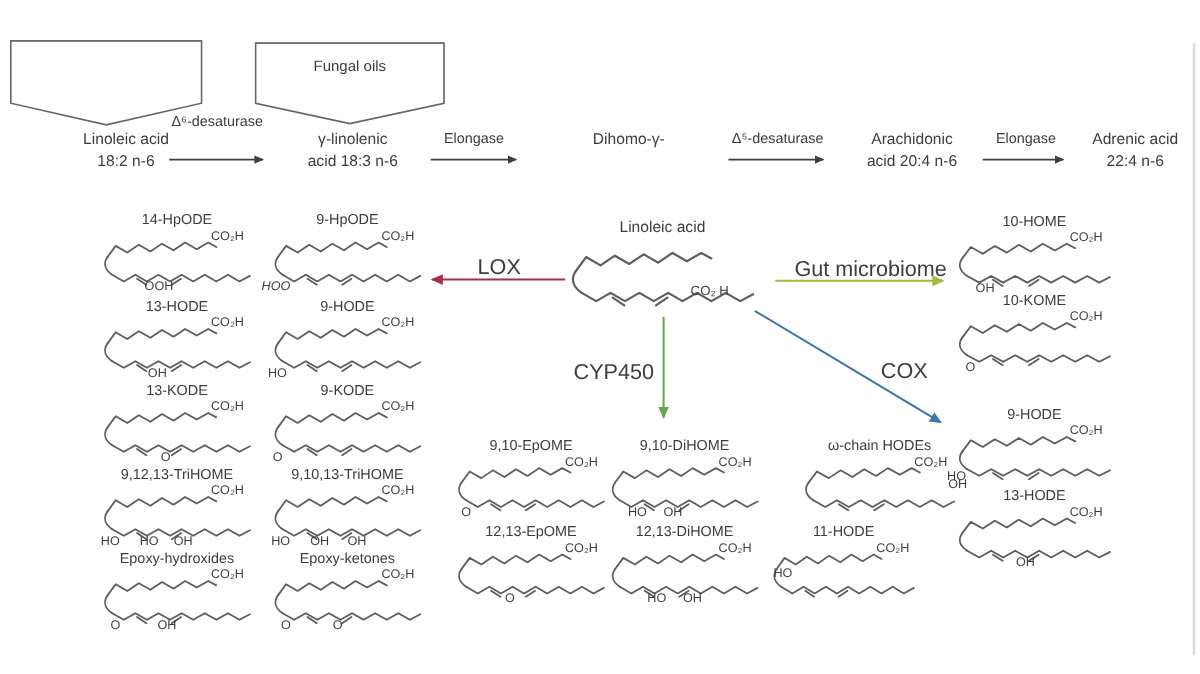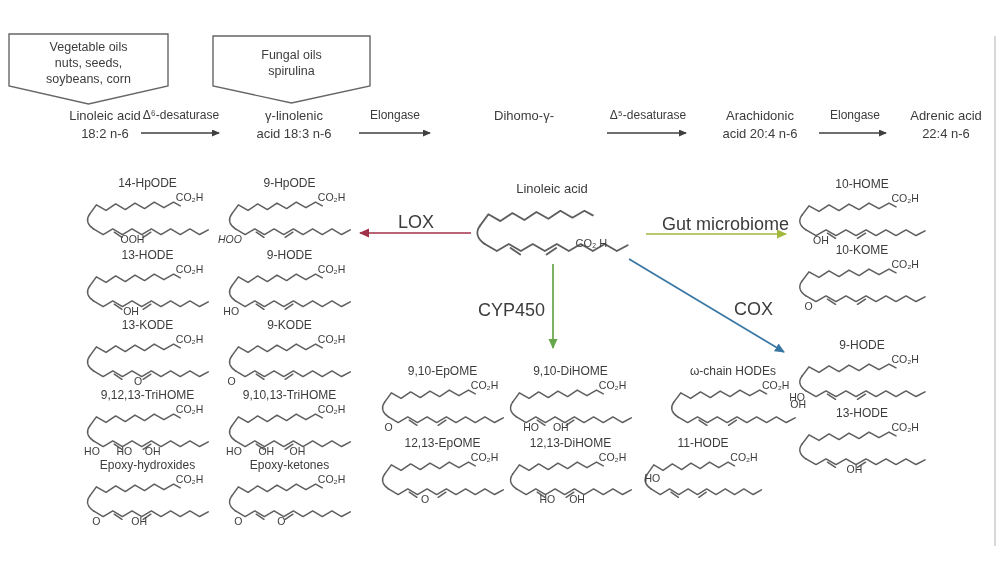--- a/index.html
+++ b/index.html
@@ -41,33 +41,27 @@
         <path d="M35.5 44.5 L43.5 50"></path>
         <path d="M65.5 50 L73.5 44.5"></path>
       </g>
     </defs>
   </svg>
 
   <div class="srcbox" style="left:8px;top:33px;width:161px;height:73px;">
     <svg width="161" height="73" viewBox="0 0 161 73">
         <polygon points="1,1 160,1 160,53 80.5,71 1,53" fill="#ffffff" stroke="#666" stroke-width="1.4"></polygon>
       </svg>
-    <div class="boxtext">
-      <div>Vegetable oils</div>
-      <div>nuts, seeds,</div>
-      <div>soybeans, corn</div>
-    </div>
   </div>
   <div class="srcbox" style="left:212px;top:35px;width:159px;height:70px;">
     <svg width="159" height="70" viewBox="0 0 159 70">
         <polygon points="1,1 158,1 158,51 79.5,68 1,51" fill="#ffffff" stroke="#666" stroke-width="1.4"></polygon>
       </svg>
     <div class="boxtext" style="padding-top:12px;">
       <div>Fungal oils</div>
-      <div>spirulina</div>
     </div>
   </div>
 
   <div class="pnode" style="left:40px;top:107px;width:130px;">
     <div>Linoleic acid</div>
     <div>18:2 n-6</div>
   </div>
   <div class="pnode" style="left:238px;top:107px;width:112px;">
     <div>γ-linolenic</div>
     <div>acid 18:3 n-6</div>
@@ -77,21 +71,21 @@
   </div>
   <div class="pnode" style="left:703px;top:107px;width:114px;">
     <div>Arachidonic</div>
     <div>acid 20:4 n-6</div>
   </div>
   <div class="pnode" style="left:890px;top:107px;width:112px;">
     <div>Adrenic acid</div>
     <div>22:4 n-6</div>
   </div>
 
-  <div class="enz" style="left:131px;top:108px;width:100px;">Δ⁶-desaturase</div>
+  <div class="enz" style="left:131px;top:94px;width:100px;">Δ⁶-desaturase</div>
   <div class="enz" style="left:353px;top:108px;width:84px;">Elongase</div>
   <div class="enz" style="left:597px;top:108px;width:102px;">Δ⁵-desaturase</div>
   <div class="enz" style="left:813px;top:108px;width:84px;">Elongase</div>
 
   <div class="branch-label" style="left:398px;top:212px;">LOX</div>
   <div class="branch-label" style="left:662px;top:214px;">Gut microbiome</div>
   <div class="branch-label" style="left:478px;top:300px;">CYP450</div>
   <div class="branch-label" style="left:734px;top:299px;">COX</div>
 
   <div class="mol center-mol" style="left:468px;top:182px;width:168px;">

